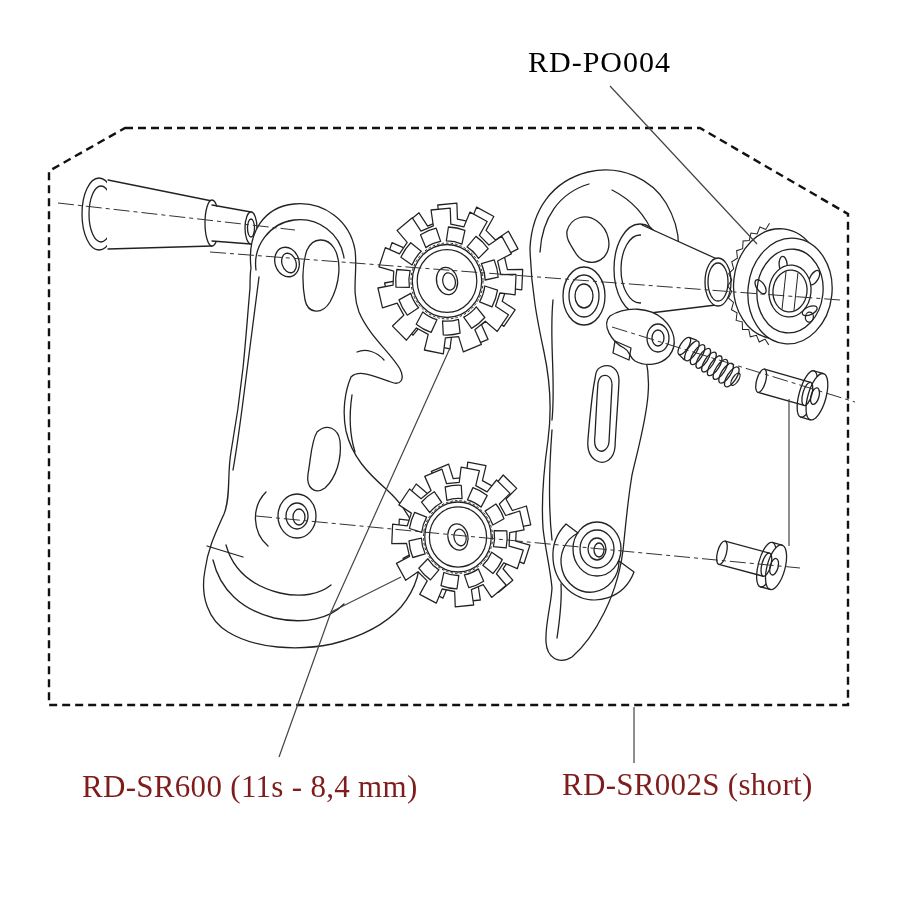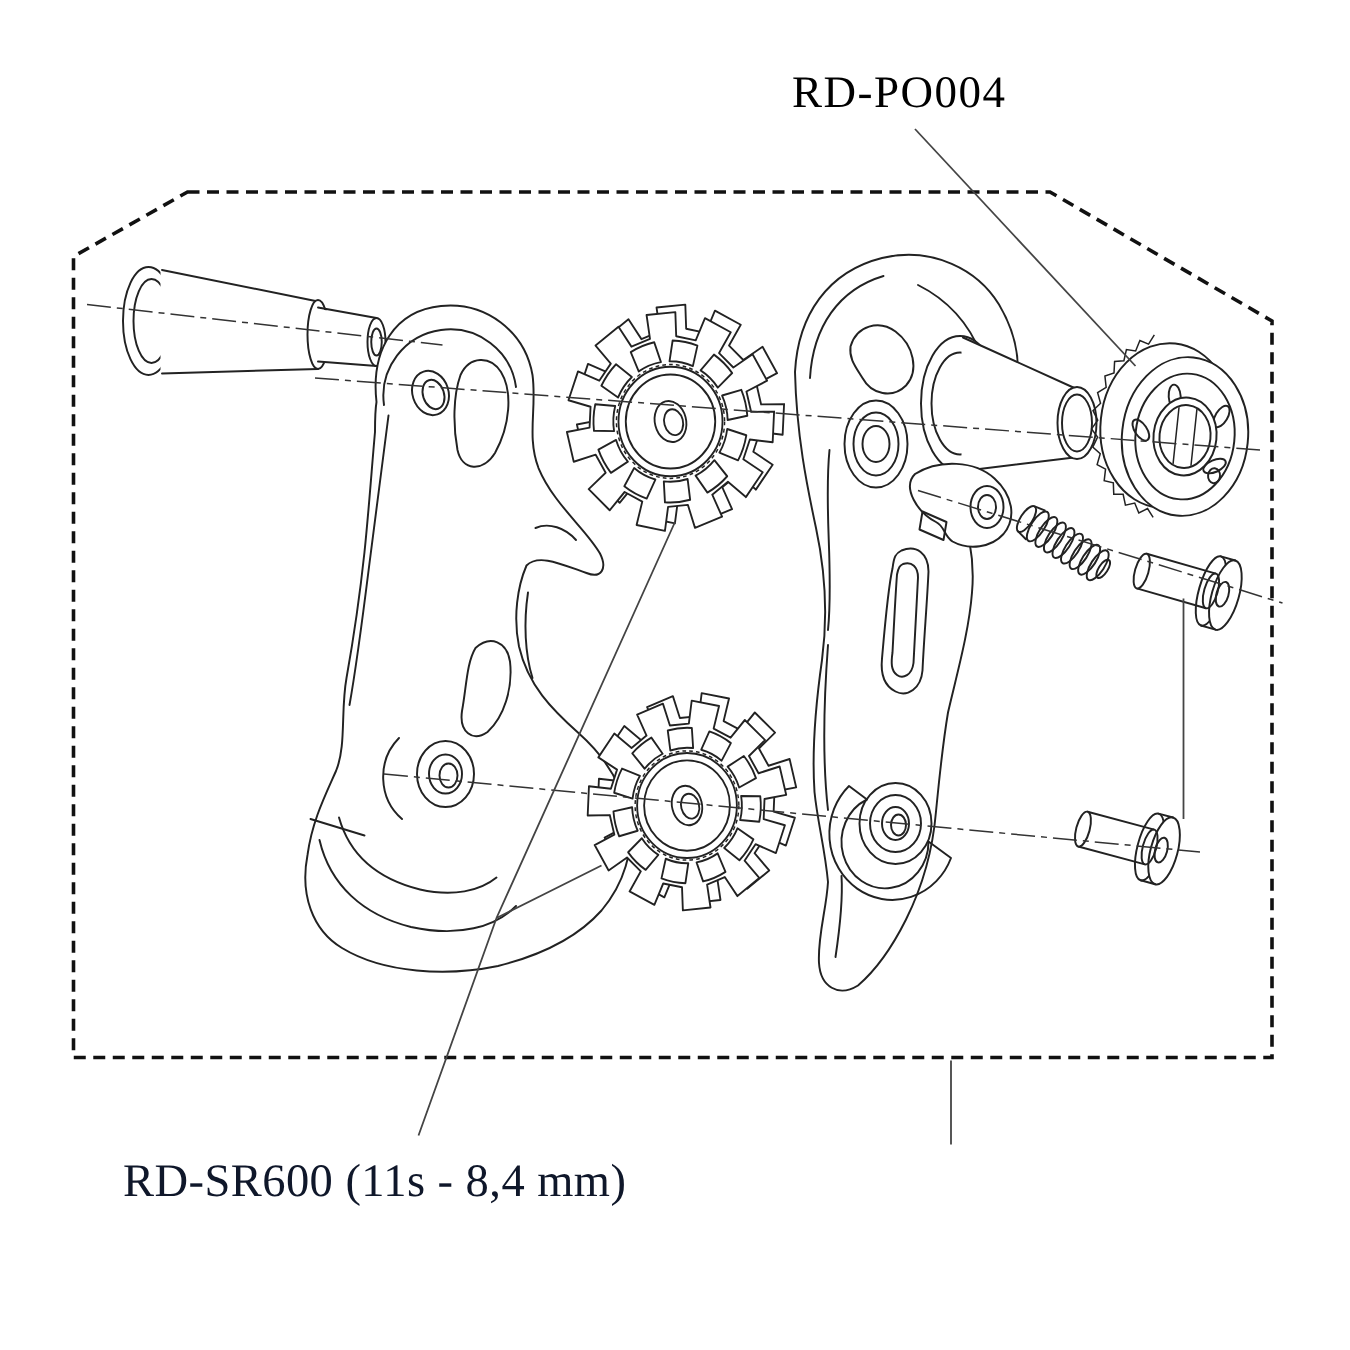--- a/index.html
+++ b/index.html
@@ -8,21 +8,21 @@
   #scene{position:absolute;left:0;top:0;}
   .w  {fill:#ffffff;stroke:#222222;stroke-width:1.3;stroke-linejoin:round;stroke-linecap:round;}
   .wf {fill:#ffffff;stroke:none;}
   .ln {fill:none;stroke:#222222;stroke-width:1.3;stroke-linejoin:round;stroke-linecap:round;}
   .thin{fill:none;stroke:#222222;stroke-width:1;}
   .cl {fill:none;stroke:#333333;stroke-width:1;stroke-dasharray:16 4 4 4;}
   .ld {fill:none;stroke:#444444;stroke-width:1.2;}
   .bd {fill:none;stroke:#111111;stroke-width:2.4;stroke-dasharray:8 5;}
   .lbl{position:absolute;white-space:nowrap;}
   .lbl.black{color:#000000;font-size:30px;letter-spacing:1px;}
-  .lbl.blue{color:#0f172a;font-size:31px;letter-spacing:0.3px;}
+  .lbl.blue{color:#7f1d1d;font-size:31px;letter-spacing:0.3px;}
 </style>
 </head>
 <body>
 
 <div id="stage">
 
 <svg id="scene" width="900" height="900" viewBox="0 0 900 900">
 
   <g>
     <polygon class="bd" points="125,128 700,128 848,214 848,705 49,705 49,171"></polygon>
@@ -226,15 +226,16 @@
     <path class="ld" d="M401,577 L331,612"></path>
     <path class="ld" d="M634,707 L634,763"></path>
     <path class="ld" d="M789,399 L789,546"></path>
   </g>
 </svg>
 
 <div class="lbl black" style="left:528px;top:45px">RD-PO004</div>
 
 <div class="lbl blue" style="left:82px;top:769px">RD-SR600 (11s - 8,4 mm)</div>
 
+<div class="lbl blue" style="left:562px;top:767px">RD-SR002S (short)</div>
 
 
 </div>
 
 </body></html>

